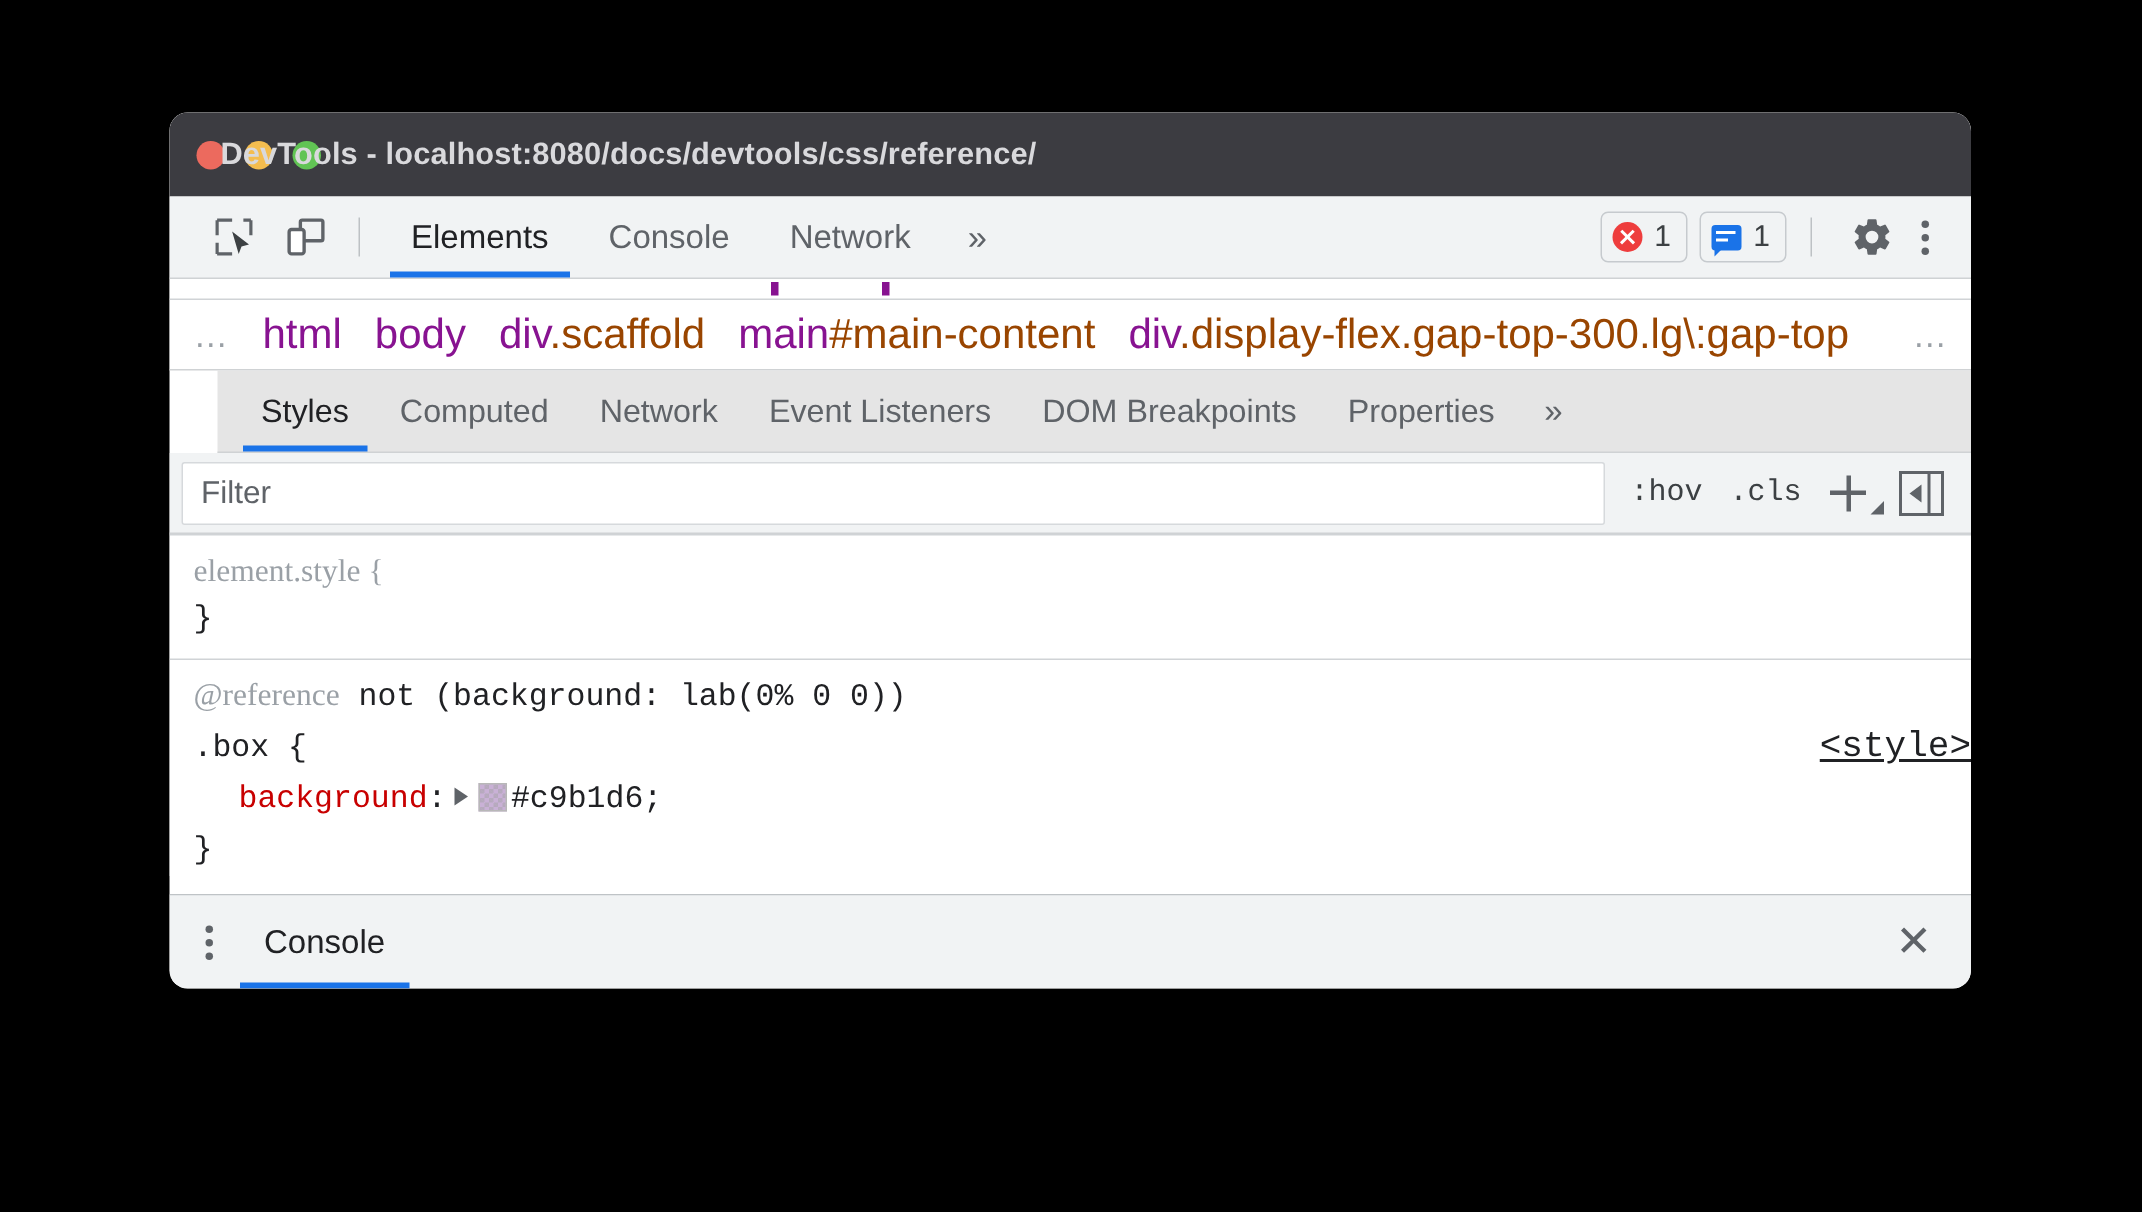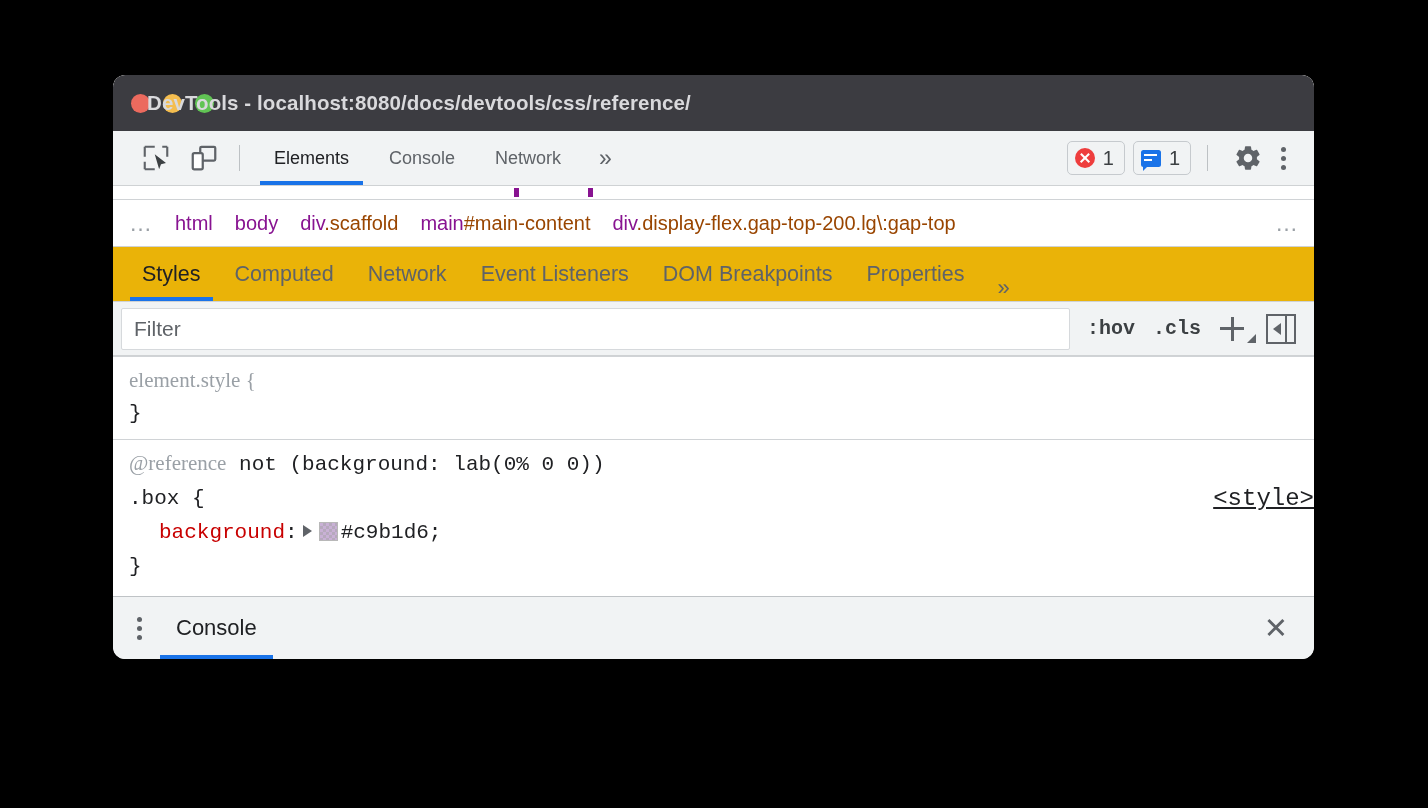--- a/index.html
+++ b/index.html
@@ -68,21 +68,21 @@
   .tb-sep {
     width: 1px; height: 26px; background: #bdc1c4;
     margin: 0 14px;
   }
   .tabs { display: flex; align-items: center; height: 100%; }
   .tab {
     position: relative;
     height: 100%;
     display: flex; align-items: center;
     padding: 0 20px;
-    font-size: 18px;
+    font-size: 22px;
     color: #5f6368;
     cursor: pointer;
     white-space: nowrap;
   }
   .tab.active { color: #202124; }
   .tab.active::after {
     content: "";
     position: absolute;
     left: 6px; right: 6px; bottom: 0;
     height: 4px;
@@ -165,36 +165,37 @@
   }
   .crumb-ell {
     color: #9aa0a6; font-size: 23px;
     padding: 0 10px 0 16px;
     letter-spacing: 2px;
     cursor: pointer;
     flex: 0 0 auto;
   }
   .crumb-ell.right { margin-left: auto; padding: 0 14px; background: #fff; z-index: 2; }
   .crumb {
-    font-size: 20px;
+    font-size: 28px;
     padding: 0 11px;
     color: #881391;
     white-space: nowrap;
     cursor: pointer;
     flex: 0 0 auto;
   }
   .crumb .cls { color: #994500; }
 
   
   .subtabs {
     height: 55px;
-    background: #eab308;
-    display: flex; align-items: flex-end;
+    background: #e5e5e5;
+    display: flex; align-items: center;
     border-bottom: 1px solid #cfd2d4;
     padding-left: 12px;
+    margin-left: 32px;
   }
   .subtab {
     position: relative; height: 100%;
     display: flex; align-items: center;
     padding: 0 17px;
     font-size: 21.5px;
     color: #5f6368;
     cursor: pointer;
     white-space: nowrap;
   }
@@ -227,21 +228,20 @@
     color: #5f6368;
     cursor: text;
   }
   .fbtn {
     font-family: "Liberation Mono", monospace;
     font-size: 20px;
     color: #3c4043;
     padding: 6px 9px;
     cursor: pointer;
     white-space: nowrap;
-    font-weight: bold;
   }
   .plus-btn { position: relative; padding: 4px 16px 4px 10px; cursor: pointer; }
   .plus-btn .p {
     display: block; width: 24px; height: 24px; position: relative;
   }
   .plus-btn .p::before, .plus-btn .p::after {
     content: ""; position: absolute; background: #5f6368;
   }
   .plus-btn .p::before { left: 11px; top: 0; width: 2.6px; height: 24px; }
   .plus-btn .p::after  { left: 0; top: 10.7px; width: 24px; height: 2.6px; }
@@ -426,21 +426,21 @@
       <div class="dom-frag" style="left:401px"></div>
       <div class="dom-frag" style="left:475px"></div>
     </div>
 
     <div class="crumbs">
       <span class="crumb-ell">…</span>
       <span class="crumb"><span>html</span><span class="cls"></span></span>
       <span class="crumb"><span>body</span><span class="cls"></span></span>
       <span class="crumb"><span>div</span><span class="cls">.scaffold</span></span>
       <span class="crumb"><span>main</span><span class="cls">#main-content</span></span>
-      <span class="crumb"><span>div</span><span class="cls">.display-flex.gap-top-200.lg\:gap-top</span></span>
+      <span class="crumb"><span>div</span><span class="cls">.display-flex.gap-top-300.lg\:gap-top</span></span>
       <span class="crumb-ell right">…</span>
     </div>
 
     <div class="subtabs">
       <div class="subtab active">Styles</div>
       <div class="subtab">Computed</div>
       <div class="subtab">Network</div>
       <div class="subtab">Event Listeners</div>
       <div class="subtab">DOM Breakpoints</div>
       <div class="subtab">Properties</div>

